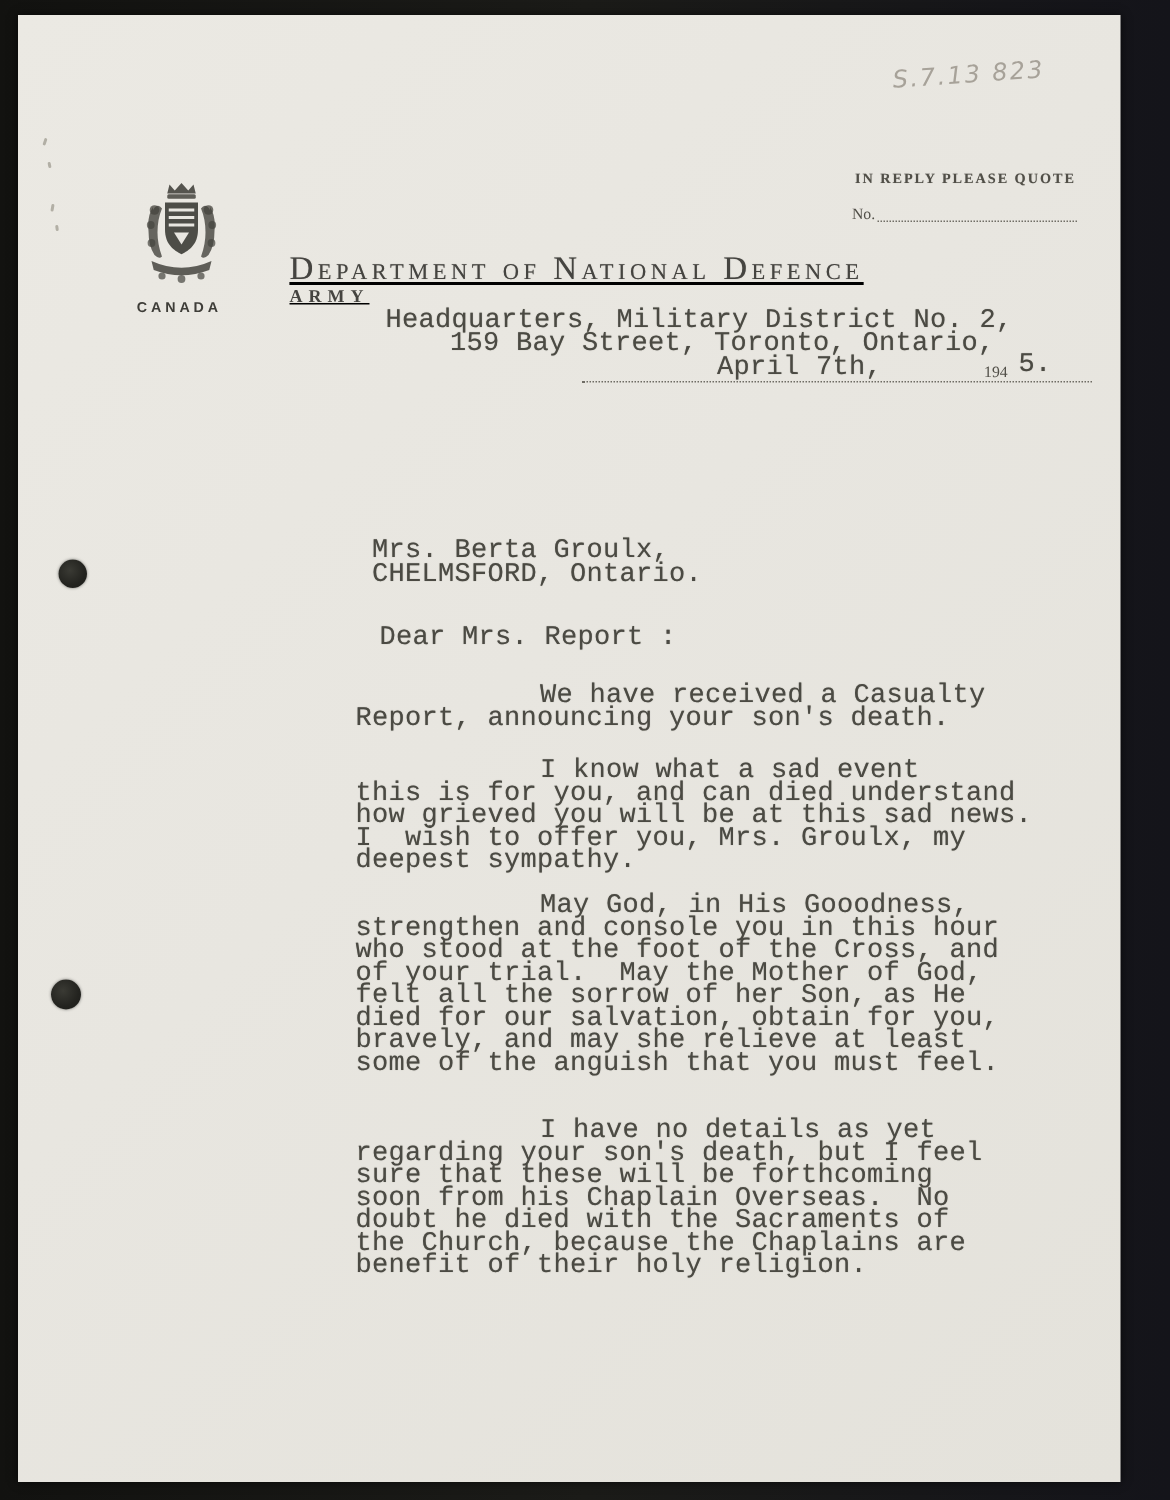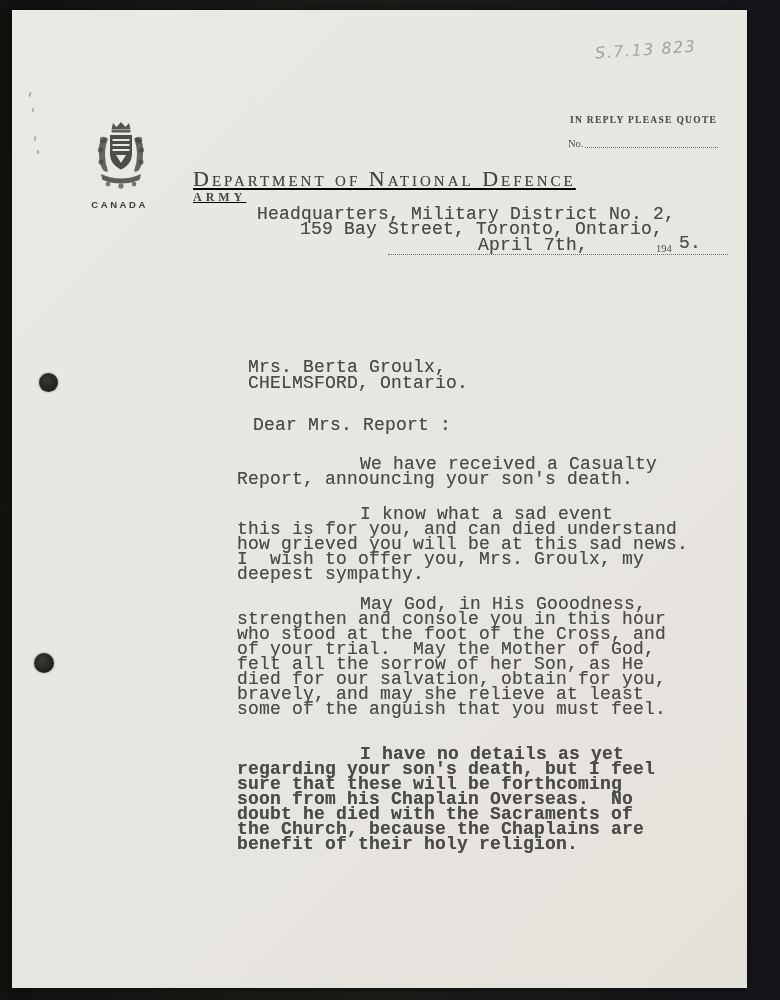--- a/index.html
+++ b/index.html
@@ -113,21 +113,21 @@
   .year-typed   { position: absolute; left: 291px; top: -1px; }
   
   .recipient  { position: absolute; left: 236px; top: 350px; }
   .recipient .line { line-height: 15.5px; }
   .salutation { position: absolute; left: 241px; top: 408px; }
   .para { position: absolute; left: 225px; }
   .para .line:first-child { text-indent: 123px; }
   .para-1 { top: 447px; }
   .para-2 { top: 497px; }
   .para-3 { top: 587px; }
-  .para-4 { top: 737px; font-weight: bold; }
+  .para-4 { top: 737px; }
   .para-5 { top: 871px; }
   .para-5 .line { color: #6e6b62; text-shadow: 0 0 0.6px rgba(110,107,98,0.4); }
   
   .hole {
     position: absolute;
     border-radius: 50%;
     background: radial-gradient(circle at 40% 38%, #3a3a34 0%, #23231f 60%, #1b1b18 100%);
     box-shadow: 0 0 2px rgba(40,40,36,0.6);
   }
   .hole-1 { left: 27px; top: 363px; width: 19px; height: 19px; }

